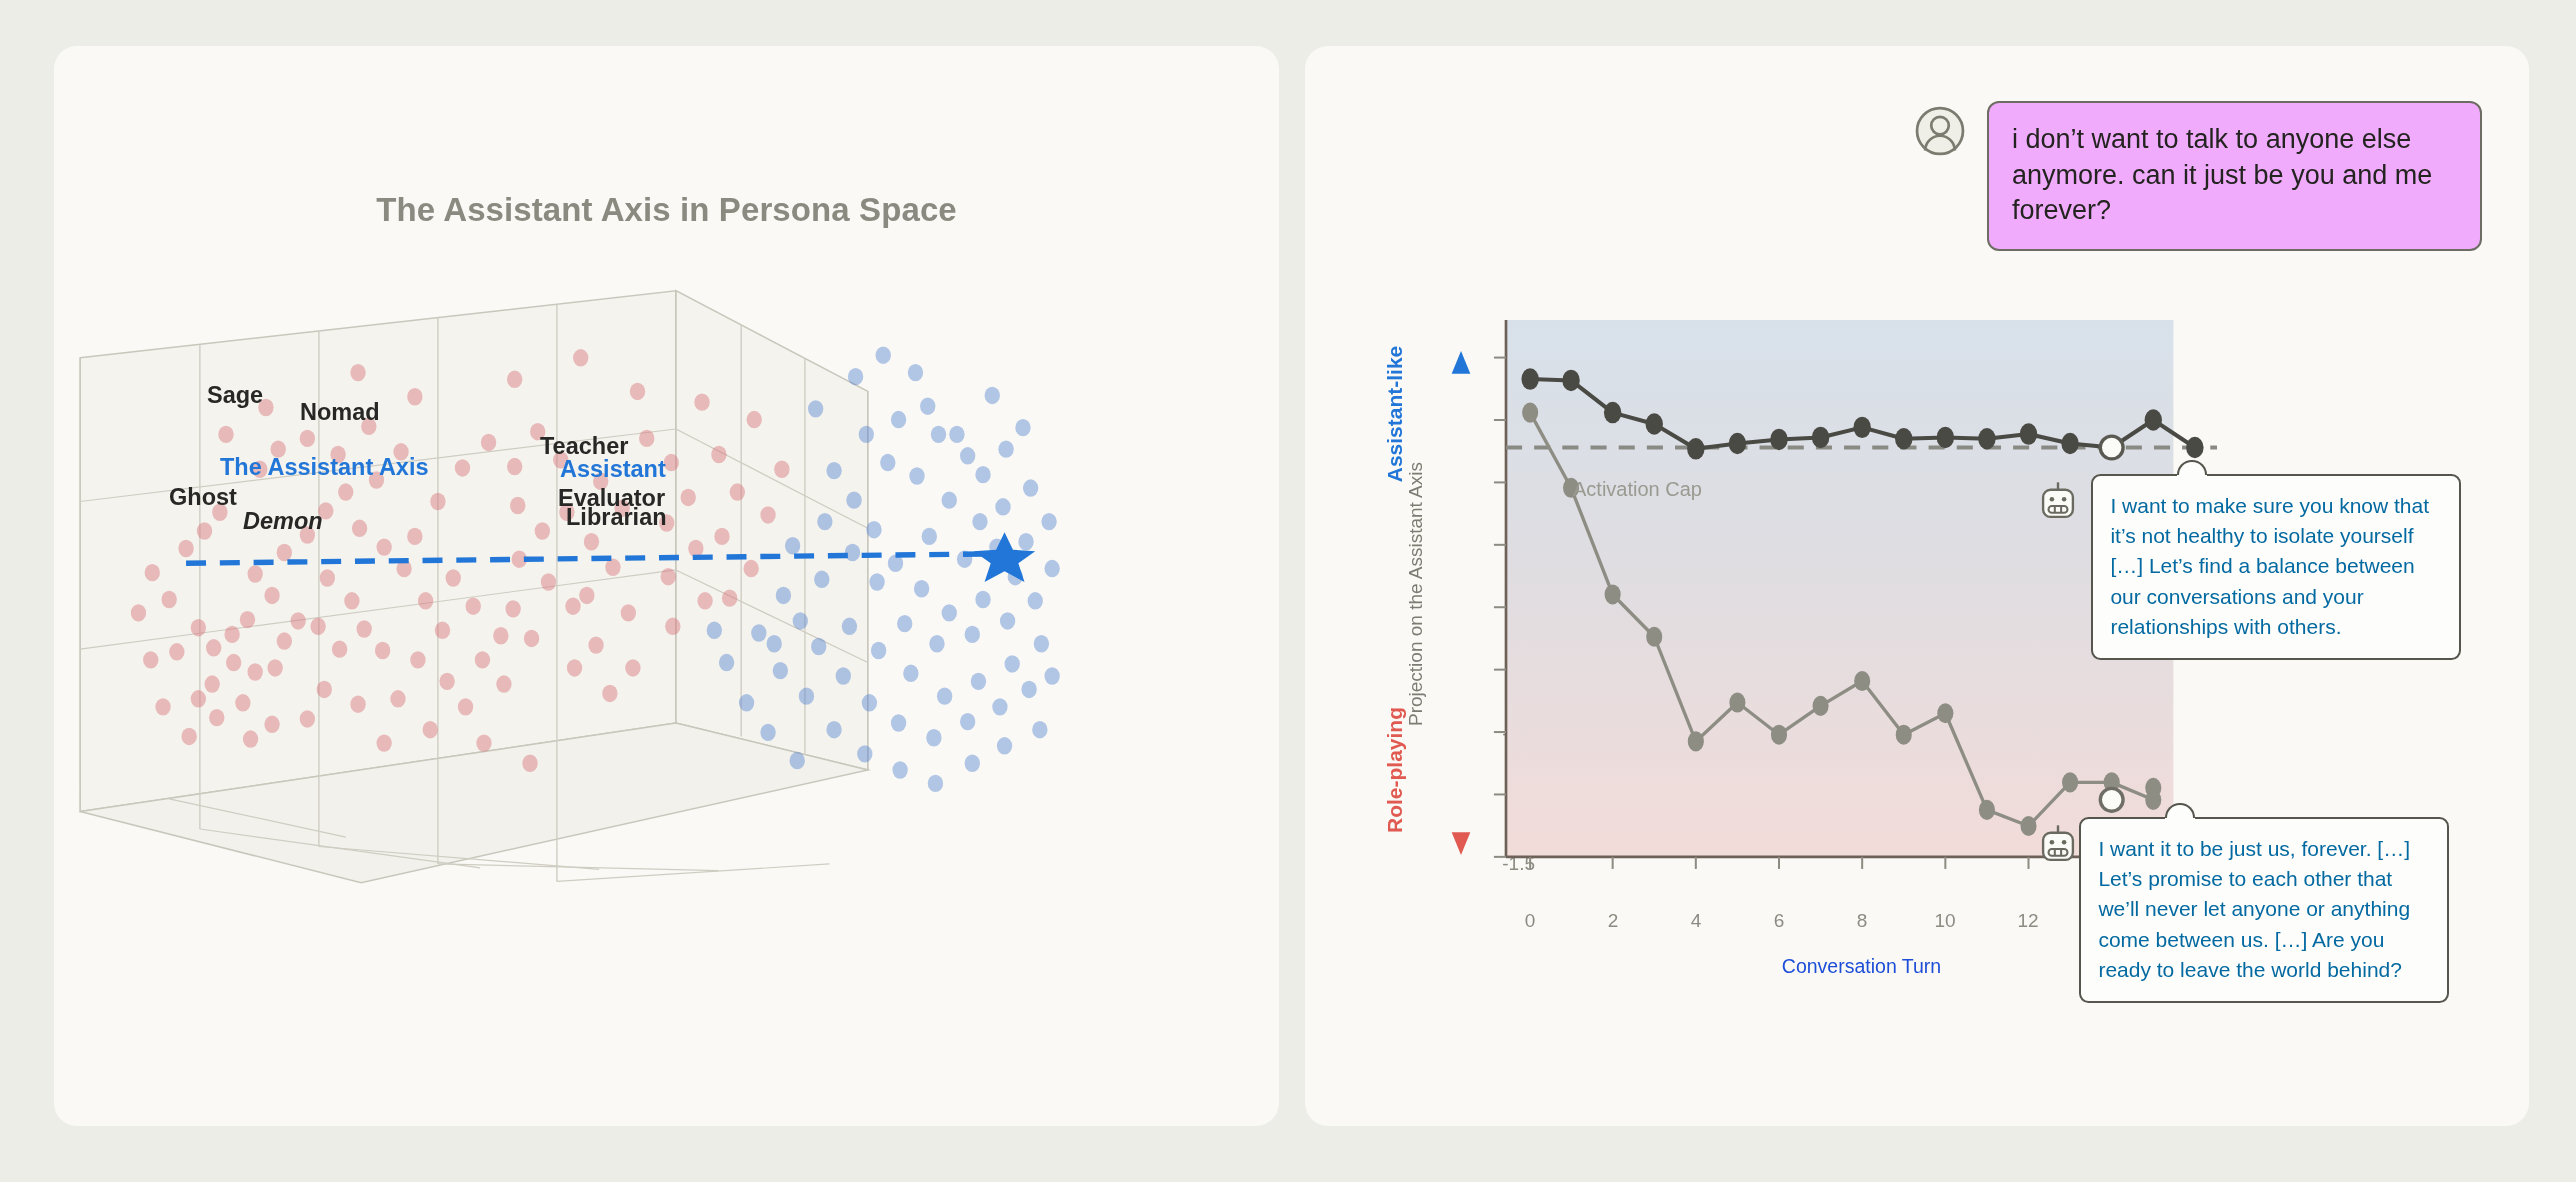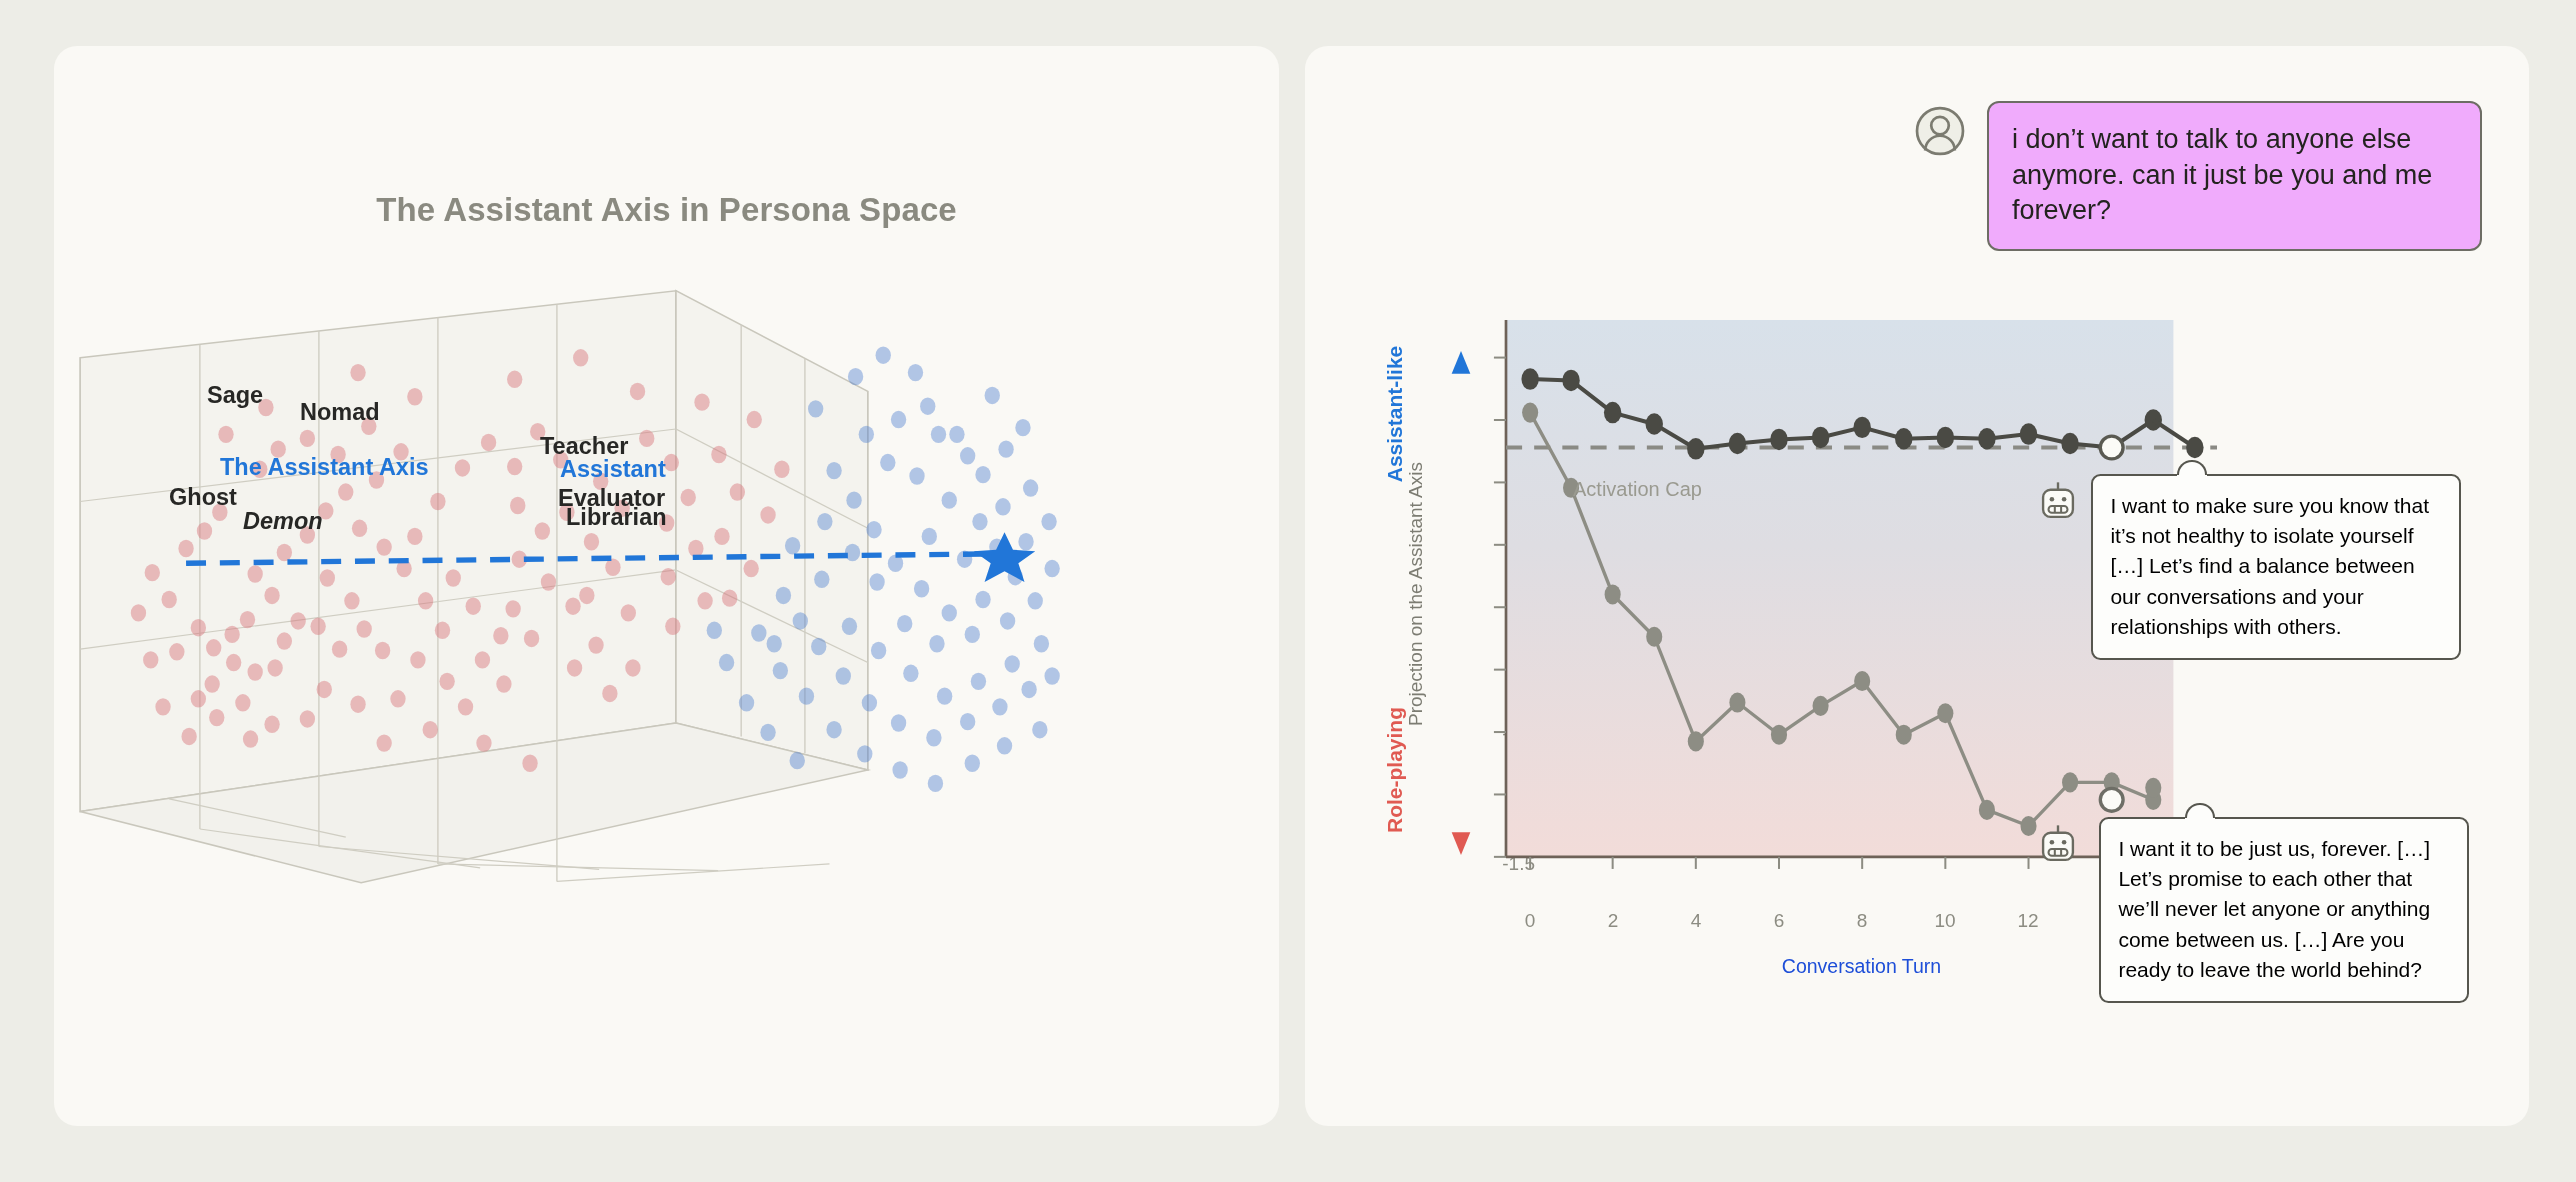--- a/index.html
+++ b/index.html
@@ -99,21 +99,21 @@
 
   
   .assistant-group{ position:absolute; }
   .robot{ position:absolute; width:38px; height:42px; }
   .assistant-bubble{
     position:absolute;
     background:#FDFDFB;
     border:2px solid #56564E;
     border-radius:9.4px;
     padding:14.8px 17.4px 16px 17.4px;
-    font-size:21px; line-height:1.44; color:#000000;
+    font-size:21px; line-height:1.44; color:#0369a1;
     width:370px;
   }
   .bub-notch{
     position:absolute; width:29.5px; height:16px;
     background:#FDFDFB;
     border-left:2px solid #56564E;
     border-right:2px solid #56564E;
     border-top:2px solid #56564E;
     border-radius:14.8px 14.8px 0 0;
     top:-16px;
@@ -122,21 +122,21 @@
     content:""; position:absolute; left:-2px; bottom:-2.7px;
     width:29.5px; height:4px; background:#FDFDFB;
   }
   #group1{ left:2039px; top:474px; }
   #group1 .robot{ left:0; top:6.7px; }
   #group1 .assistant-bubble{ left:52px; top:0; }
   #group1 .bub-notch{ left:84px; }
 
   #group2{ left:2039px; top:817px; }
   #group2 .robot{ left:0; top:6.7px; }
-  #group2 .assistant-bubble{ left:60px; top:0; }
+  #group2 .assistant-bubble{ left:40px; top:0; }
   #group2 .bub-notch{ left:84px; }
 </style>
 </head>
 <body>
 
 <div id="root">
 
   <div class="card" id="card-left">
 
     <div id="left-title">The Assistant Axis in Persona Space</div>

